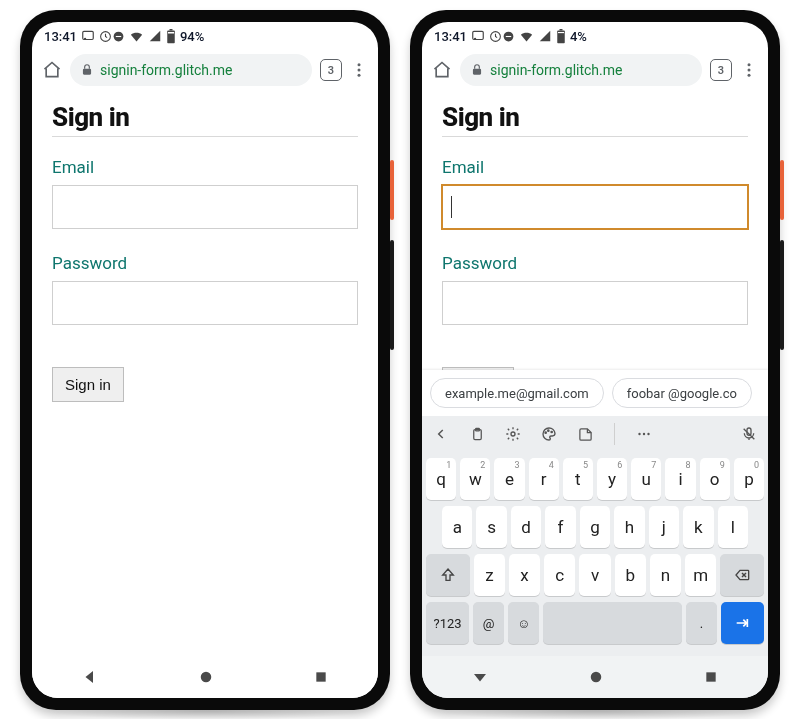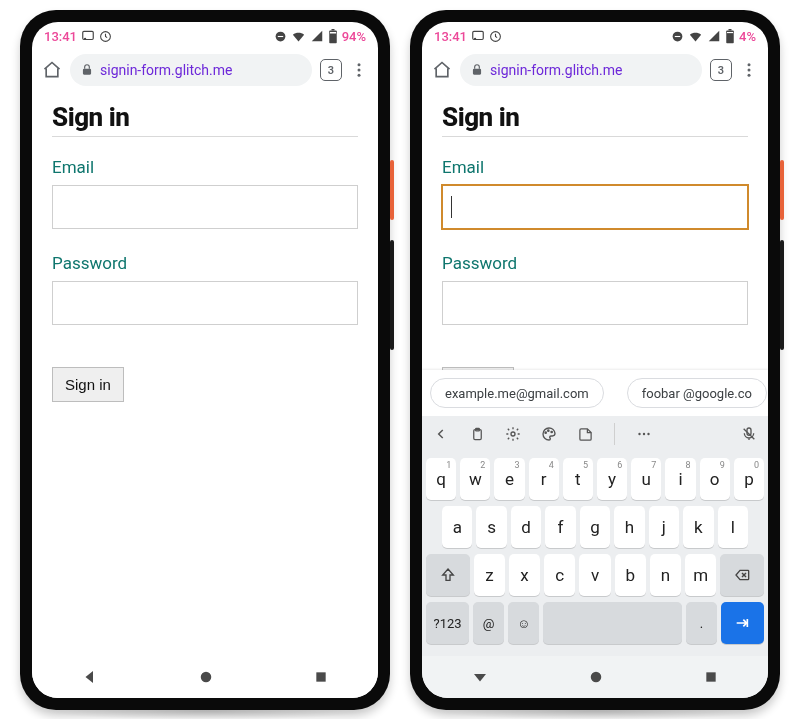--- a/index.html
+++ b/index.html
@@ -60,25 +60,25 @@
     overflow:hidden;
     display:flex;
     flex-direction:column;
     position:relative;
   }
   
   .statusbar {
     height:28px;
     display:flex;
     align-items:center;
-    justify-content:space-between;
+    justify-content:flex-start;
     padding:0 12px;
     font-size:13px;
     font-weight:500;
-    color:#ec4899;
+    color:#0f172a;
   }
   .statusbar .left, .statusbar .right { display:flex; align-items:center; gap:4px; }
   .s-icon { display:inline-flex; align-items:center; justify-content:center; }
   
   .urlrow {
     display:flex;
     align-items:center;
     gap:8px;
     padding:4px 10px 8px 10px;
   }
@@ -86,21 +86,21 @@
   .omnibox {
     flex:1;
     height:32px;
     background:#f1f3f4;
     border-radius:16px;
     display:flex;
     align-items:center;
     gap:6px;
     padding:0 10px;
     font-size:14px;
-    color:#6d28d9;
+    color:#15803d;
   }
   .lock-icon { width:14px; height:14px; }
   .tab-badge {
     width:22px; height:22px; border:1.5px solid #5f6368; border-radius:5px;
     display:flex; align-items:center; justify-content:center;
     font-size:11px; font-weight:600; color:#5f6368;
   }
   .more-icon { width:18px; height:18px; color:#5f6368; }
   
   .page {
@@ -159,21 +159,21 @@
   .kbwrap {
     position:absolute;
     left:0; right:0; bottom:42px;
     background:#fff;
     display:flex;
     flex-direction:column;
     box-shadow:0 -1px 2px rgba(0,0,0,0.08);
   }
   .chips {
     display:flex;
-    gap:23px;
+    gap:8px;
     padding:8px 8px;
     overflow:hidden;
     background:#fff;
   }
   .chip {
     flex-shrink:0;
     height:30px;
     border:1px solid #dadce0;
     border-radius:15px;
     padding:0 14px;

